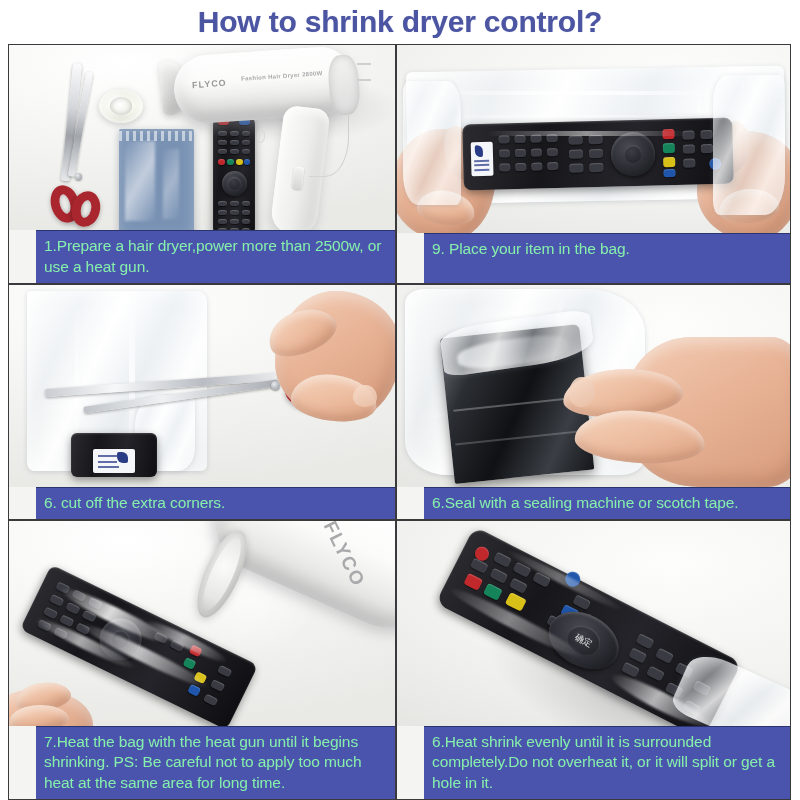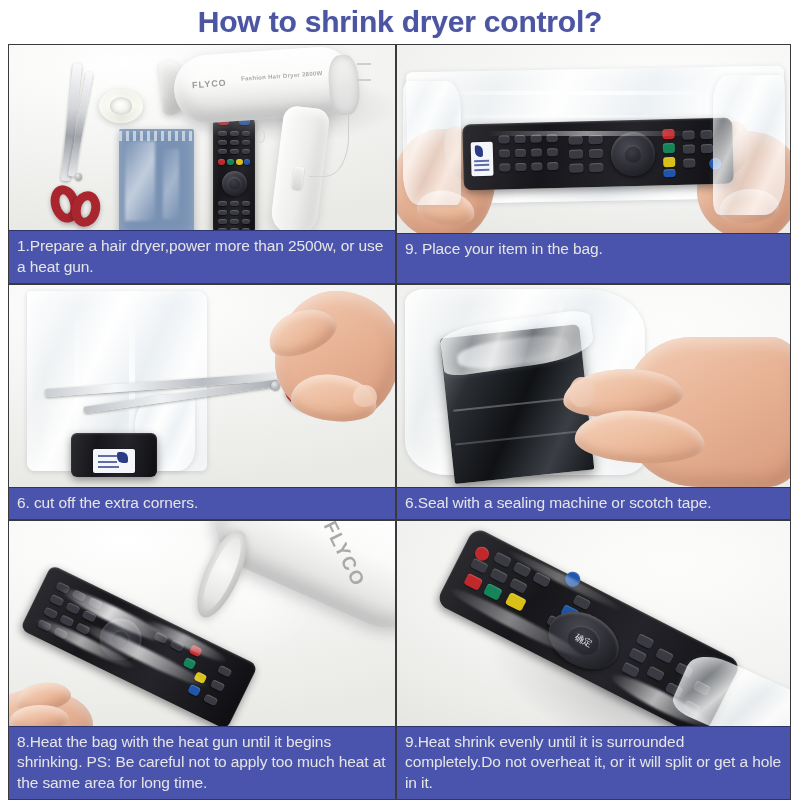--- a/index.html
+++ b/index.html
@@ -32,26 +32,27 @@
   .cell{
     position:relative; overflow:hidden;
     border:1px solid #3a3a3c;
     background:#f4f4f2;
     display:flex; flex-direction:column;
   }
   .photo{ position:relative; flex:1 1 auto; overflow:hidden; background:#f6f6f4; }
   .caption{
     flex:0 0 auto;
     background:#4a54ad;
-    color:#e5e5e5;
+    color:#86efac;
     font-size:15.5px;
     line-height:1.32;
     padding:5px 8px 6px 8px;
     letter-spacing:-0.1px;
     border-top:1px solid #2c3470;
+    margin-left:27px;
   }
   .cap-r1{ min-height:50px; }
   .cap-r2{ min-height:30px; }
   .cap-r3{ min-height:70px; }
 
   
   .bg-white{ position:absolute; inset:0;
     background:
       radial-gradient(120% 90% at 30% 10%, #ffffff 0%, #f3f3f1 55%, #e9e9e6 100%);
   }
@@ -464,21 +465,21 @@
                       background:linear-gradient(110deg,#f4f4f3,#d8d8d6 60%,#c2c2c0 100%);
                       box-shadow:inset 0 0 10px rgba(160,160,160,.55), 0 2px 8px rgba(0,0,0,.18);
                       transform:rotate(24deg);"></div>
           <div style="position:absolute;left:202px;top:14px;width:22px;height:78px;border-radius:50%;
                       background:radial-gradient(circle at 45% 40%, #fbfbfa, #e6e6e4 70%, #cfcfcd 100%);
                       transform:rotate(24deg);"></div>
           <div class="dryer-logo" style="left:300px;top:22px;font-size:19px;letter-spacing:1.5px;color:#a9a9ab;
                       transform:rotate(64deg);">FLYCO</div>
         </div>
       </div>
-      <div class="caption cap-r3">8.Heat the bag with the heat gun until it begins shrinking. PS: Be careful not to apply too much heat at the same area for long time.</div>
+      <div class="caption cap-r3">7.Heat the bag with the heat gun until it begins shrinking. PS: Be careful not to apply too much heat at the same area for long time.</div>
     </div>
 
     <div class="cell">
       <div class="photo">
         <div class="bg-white2"></div>
         <div class="soft-shadow" style="left:80px;top:120px;width:280px;height:110px;transform:rotate(24deg);"></div>
 
         <div class="remote" style="left:58px;top:18px;width:300px;height:86px;border-radius:12px;
                     transform:rotate(27deg);transform-origin:12% 40%;">
           <div class="btn round blue" style="left:104px;top:-5px;width:15px;height:15px;"></div>
@@ -510,17 +511,17 @@
           <div class="btn" style="left:268px;top:36px;width:16px;height:10px;"></div>
           <div class="btn" style="left:268px;top:58px;width:16px;height:10px;"></div>
 
           <div class="wrinkle" style="left:6px;top:60px;width:150px;height:14px;opacity:.55;"></div>
           <div class="wrinkle" style="left:190px;top:62px;width:110px;height:18px;opacity:.8;"></div>
           <div class="wrinkle" style="left:40px;top:2px;width:130px;height:10px;opacity:.45;"></div>
         </div>
 
         <div class="film" style="left:280px;top:148px;width:120px;height:66px;border-radius:30% 14% 40% 18%;opacity:.9;transform:rotate(24deg);"></div>
       </div>
-      <div class="caption cap-r3">9.Heat shrink evenly until it is surrounded completely.Do not overheat it, or it will split or get a hole in it.</div>
+      <div class="caption cap-r3">6.Heat shrink evenly until it is surrounded completely.Do not overheat it, or it will split or get a hole in it.</div>
     </div>
 
   </div>
 </div>
 
 </body></html>

